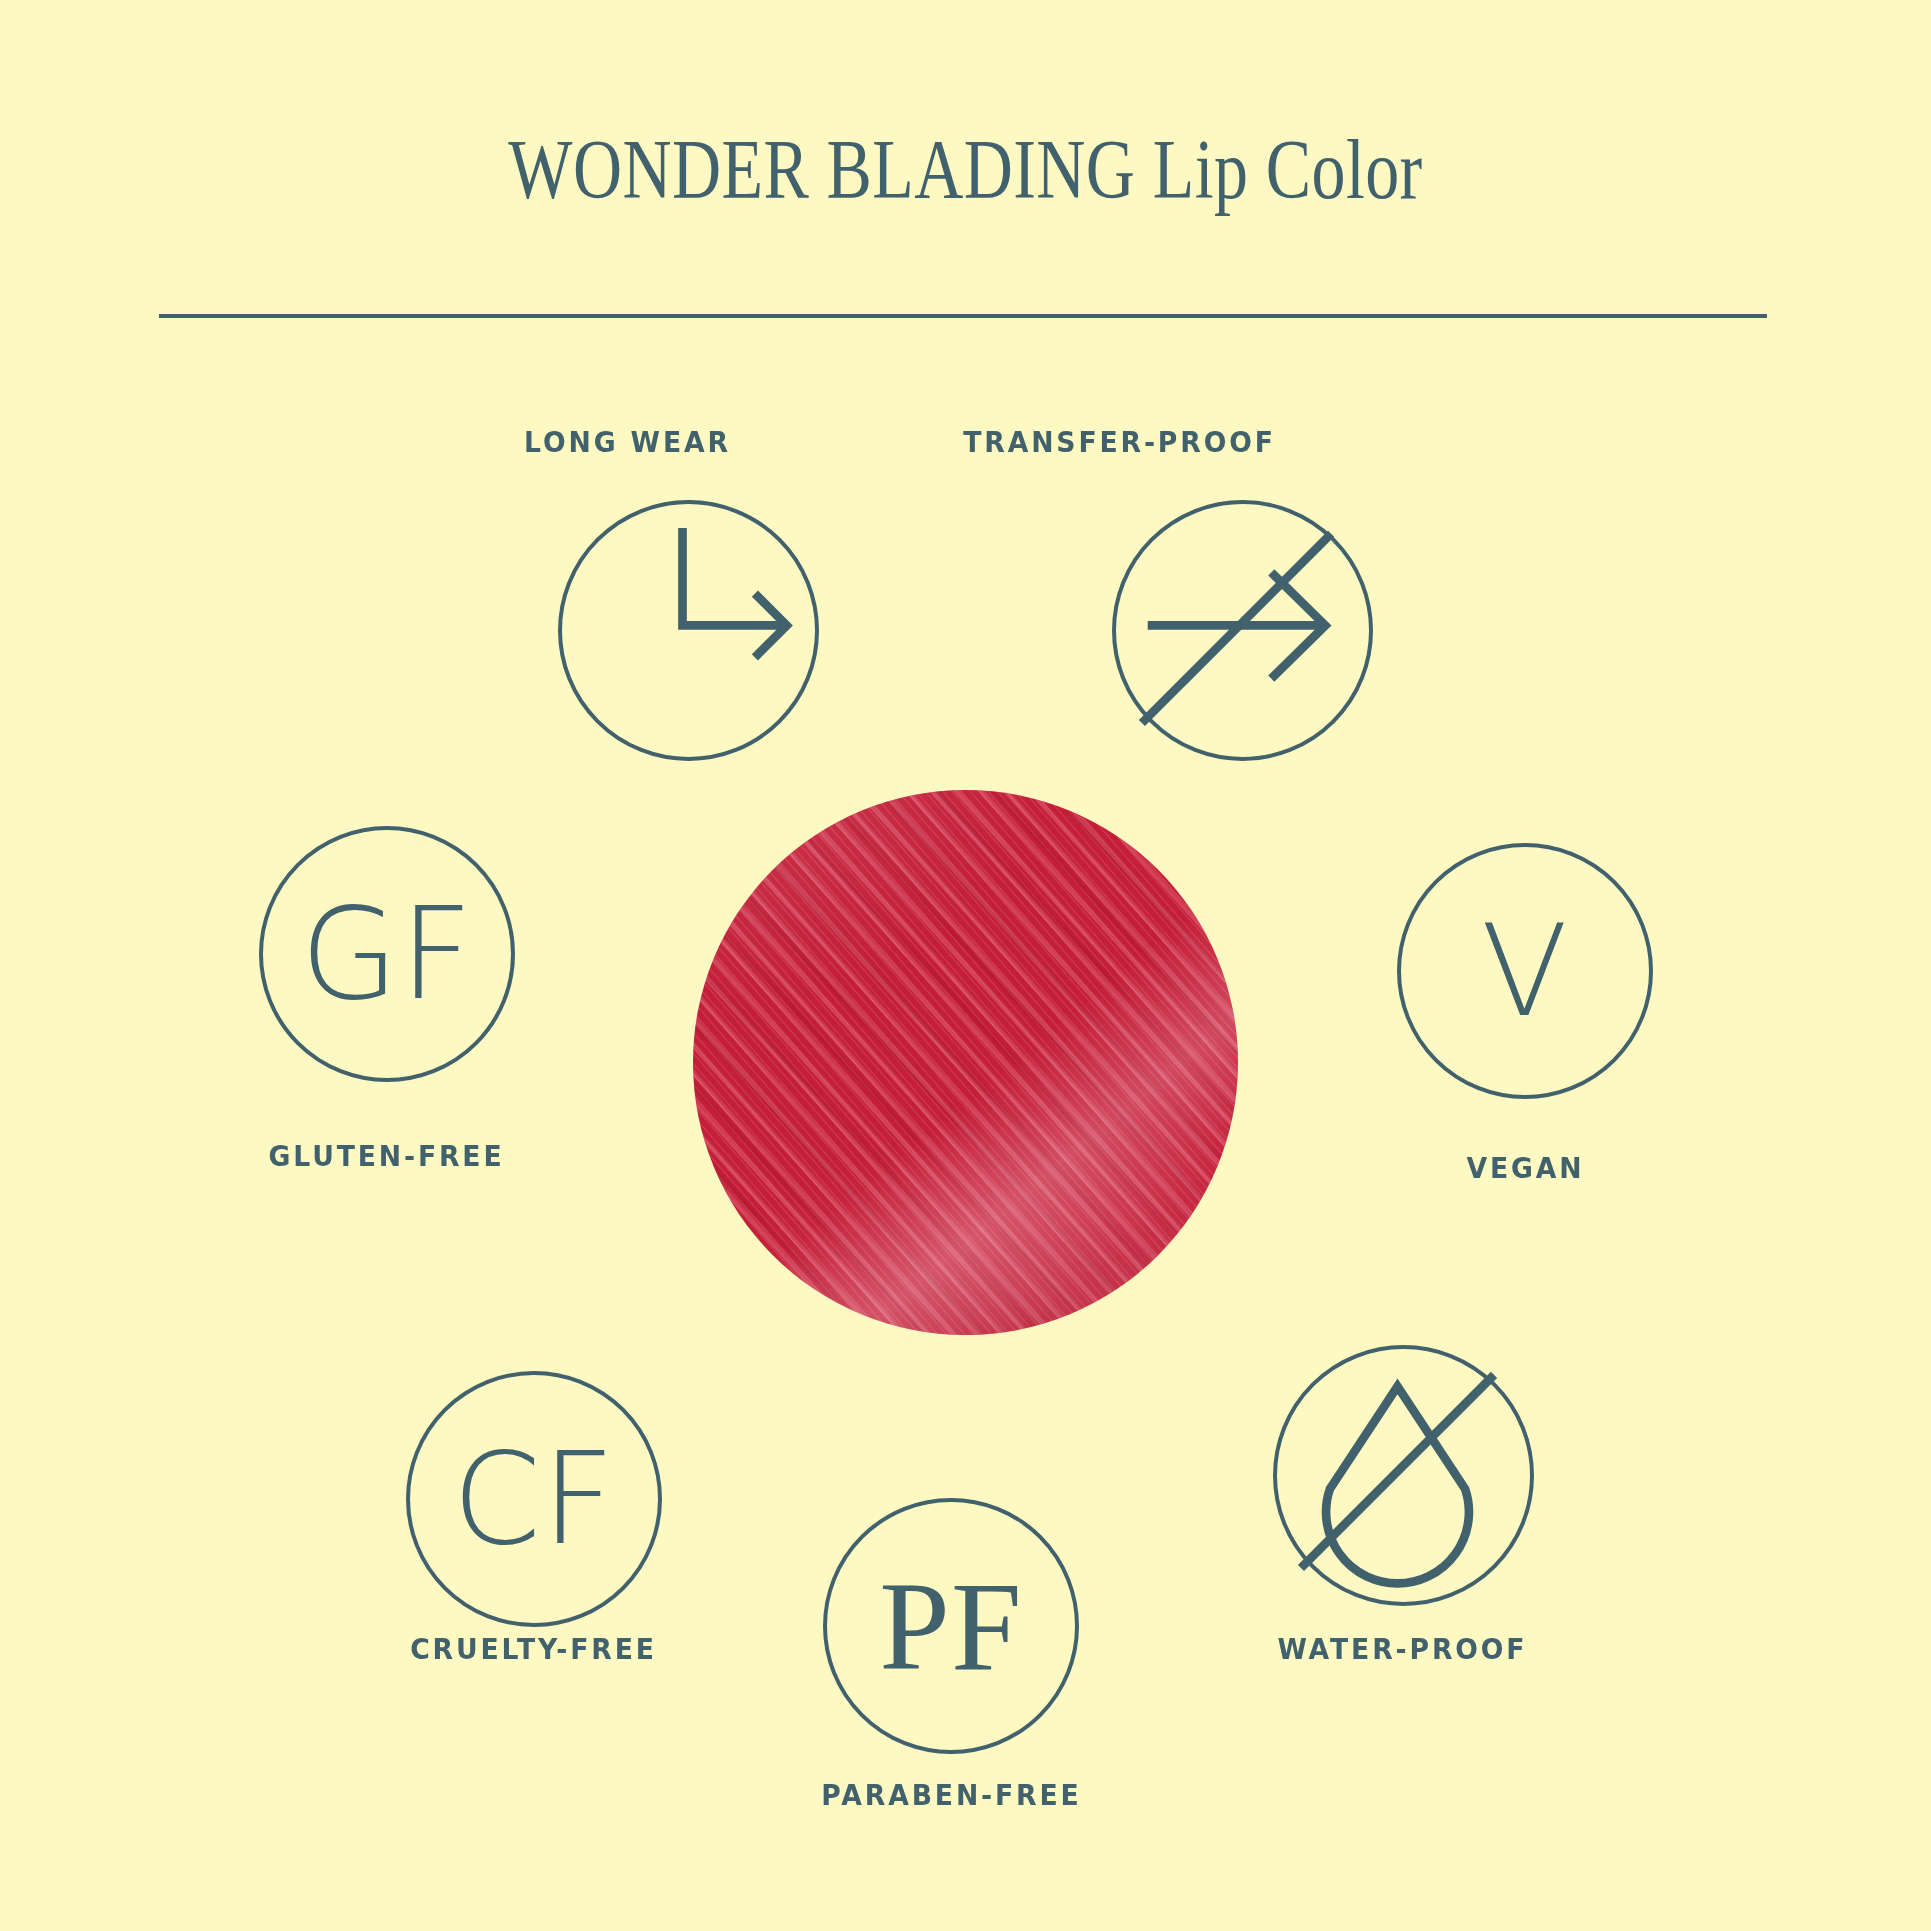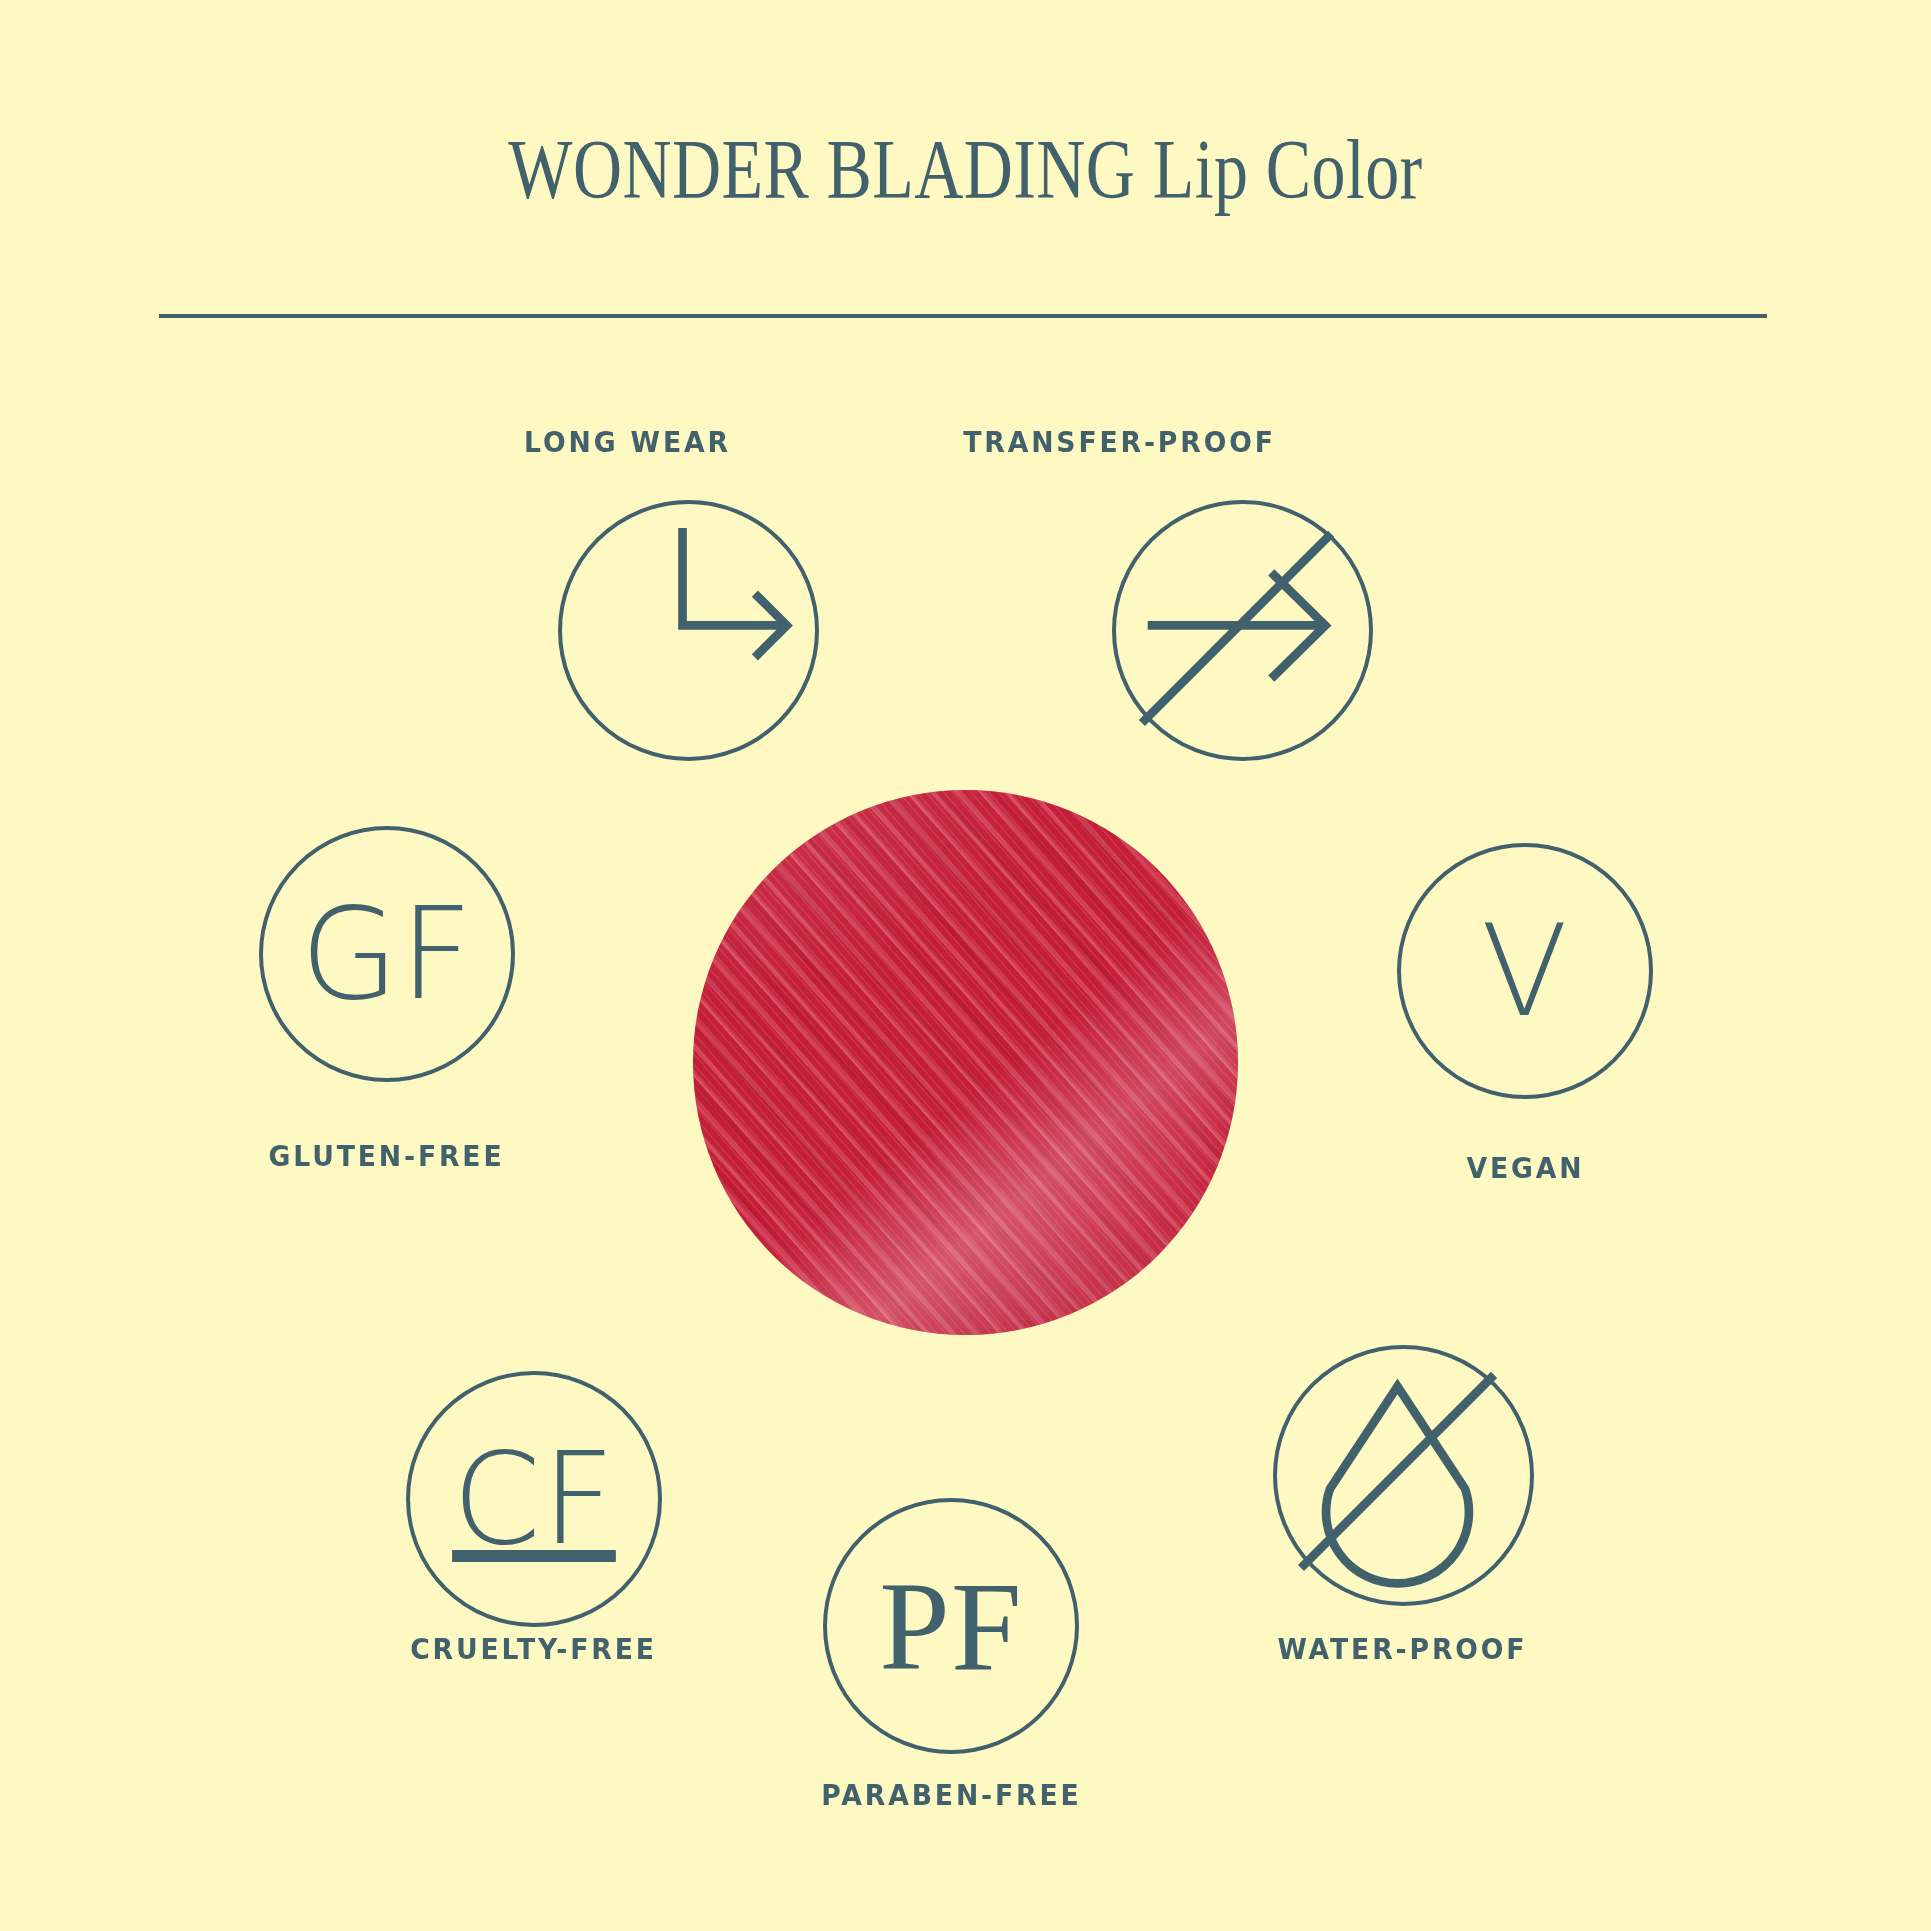--- a/index.html
+++ b/index.html
@@ -195,21 +195,21 @@
 
   <div class="badge" style="left:0; top:0;">
     <div class="ring" style="left:1397px; top:843px; width:256px; height:256px;">
       <div class="mono" style="font-size:127px;">V</div>
     </div>
     <div class="badge-label" style="left:1313px; top:1151px; width:425px;">VEGAN</div>
   </div>
 
   <div class="badge" style="left:0; top:0;">
     <div class="ring" style="left:406px; top:1371px; width:256px; height:256px;">
-      <div class="mono" style="font-size:127px;text-decoration:underline;">CF</div>
+      <div class="mono" style="font-size:127px;">CF</div>
     </div>
     <div class="badge-label" style="left:321px; top:1632px; width:425px;">CRUELTY-FREE</div>
   </div>
 
   <div class="badge" style="left:0; top:0;">
     <div class="ring" style="left:1273px; top:1345px; width:261px; height:261px;">
       <svg width="251" height="251" viewBox="0 0 260 260" style="left:-4.8px; top:-4.8px;">
         <g fill="none" stroke="#41616C" stroke-width="9" stroke-linecap="butt" stroke-linejoin="miter">
 
           <path d="M 130 44 L 200 150 A 74 74 0 1 1 60 150 Z"></path>

